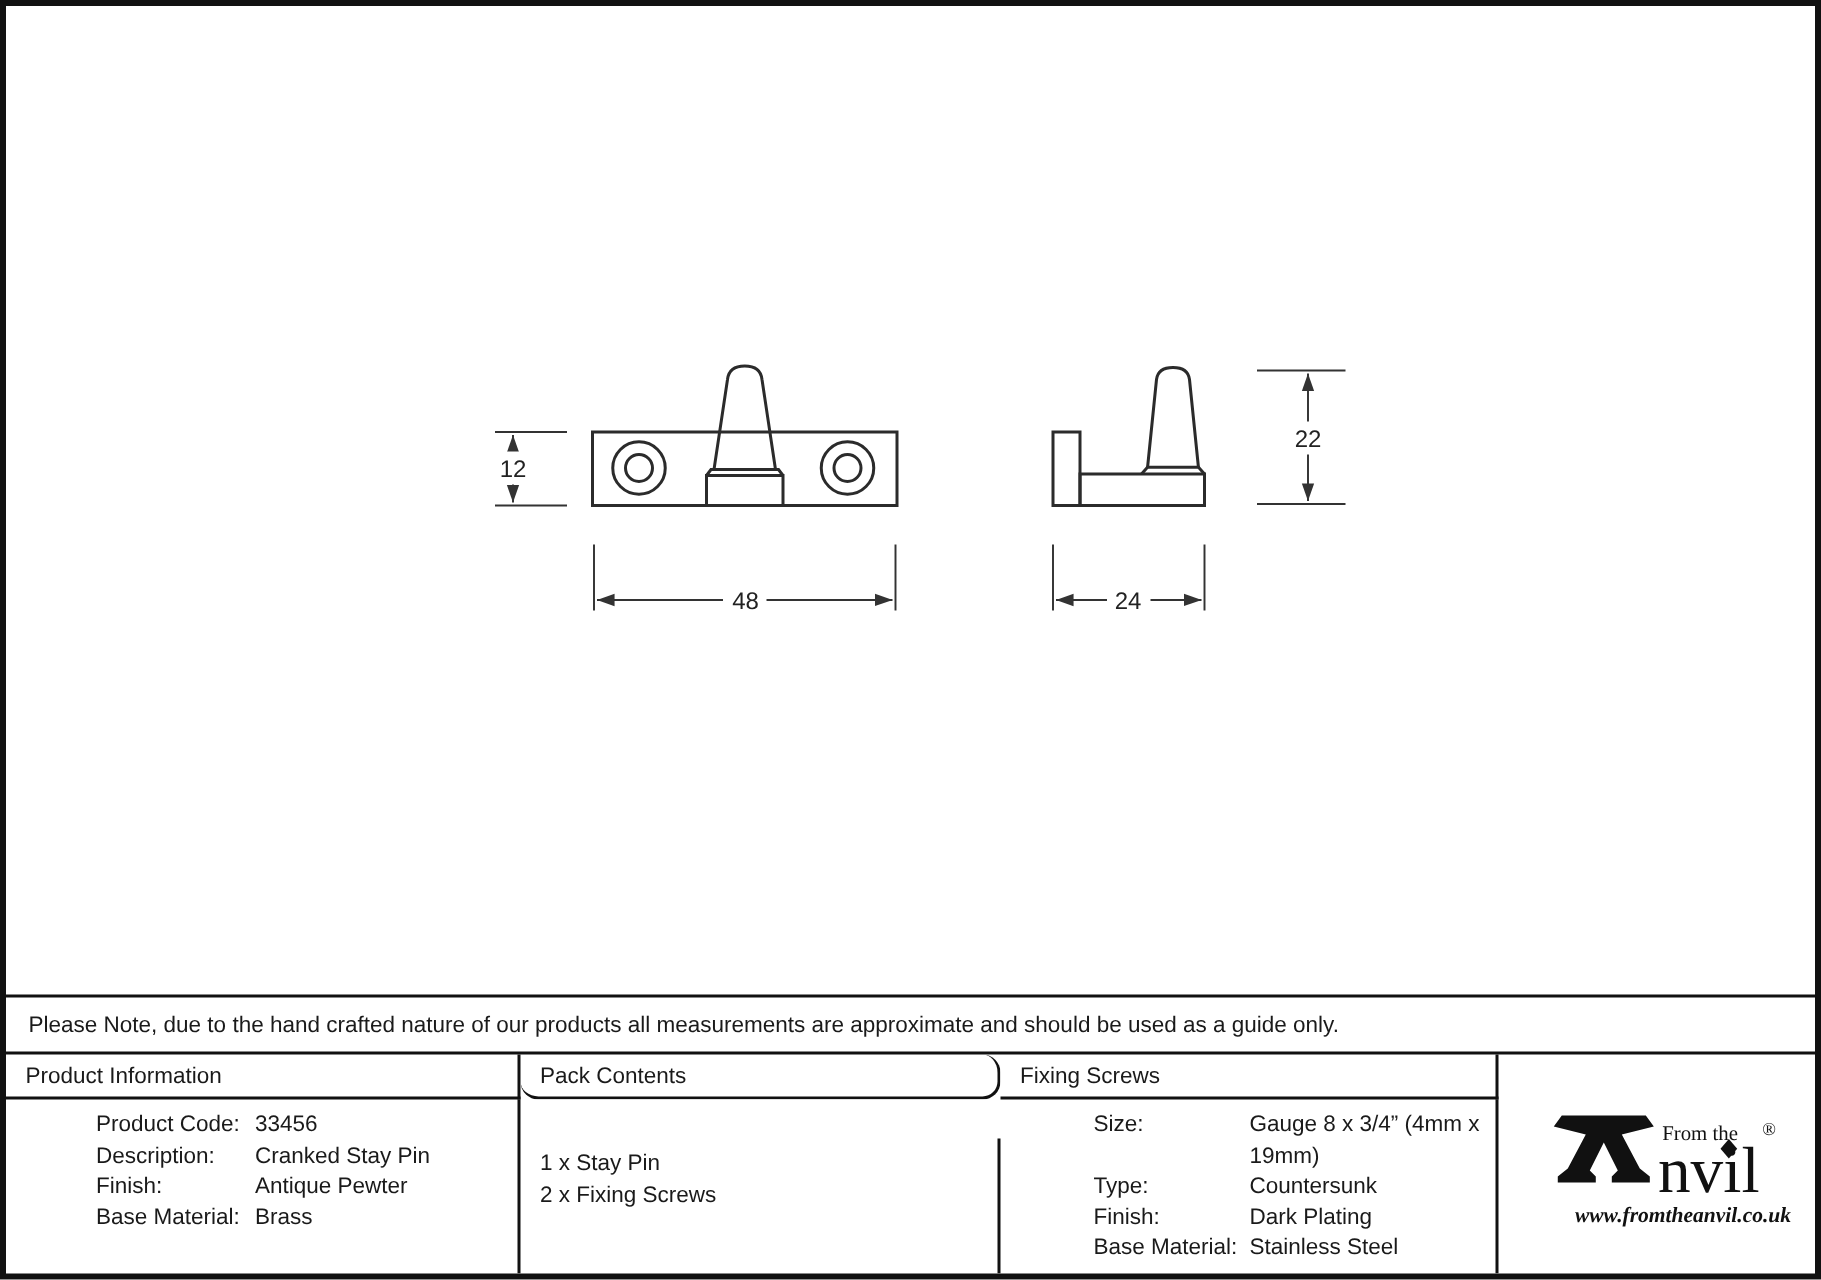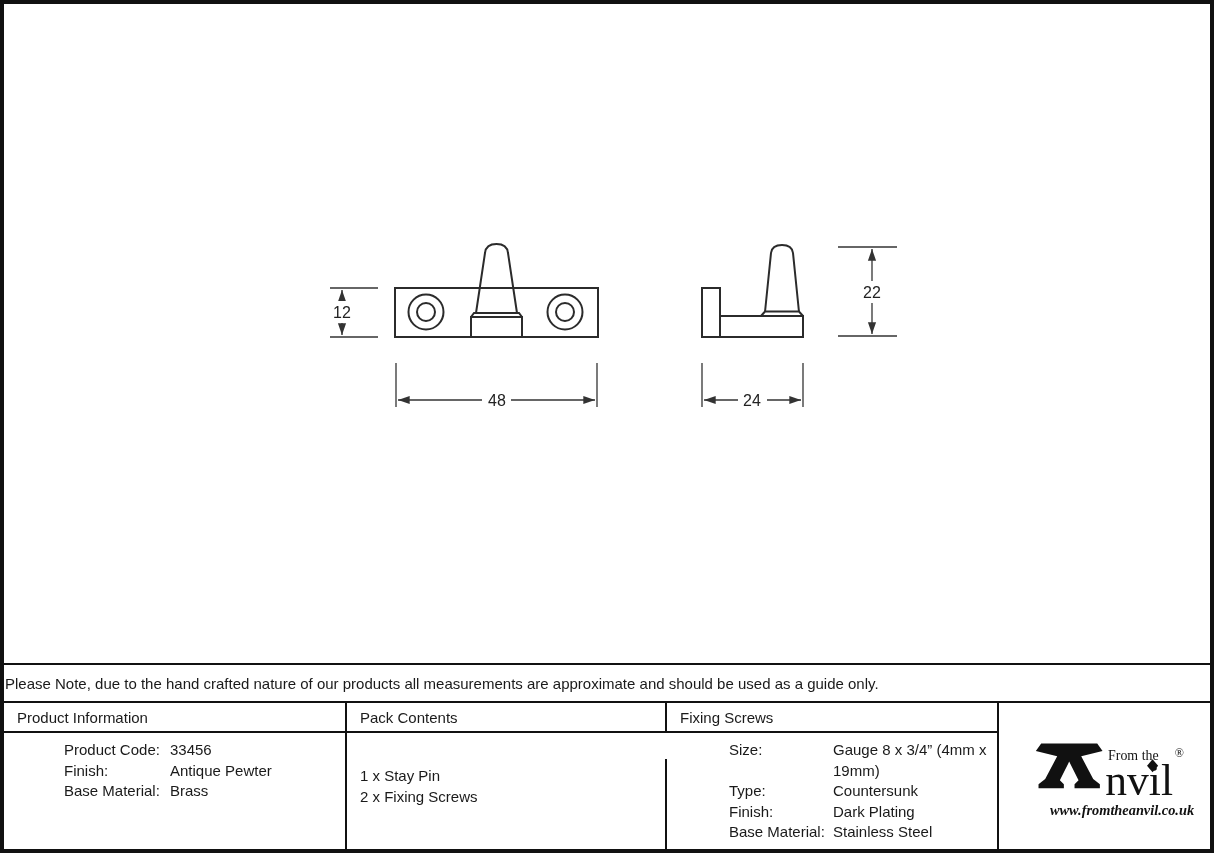--- a/index.html
+++ b/index.html
@@ -16,36 +16,36 @@
   .drawing-area{width:1206px;height:659px;}
   .drawing-area svg{display:block;}
   .part{stroke:#2b2b2b;fill:none;stroke-width:2;}
   .dim{stroke:#333;fill:none;stroke-width:1.3;}
   .dim-text{font-family:"Liberation Sans","DejaVu Sans",sans-serif;font-size:16px;fill:#222;stroke:none;}
   .dim-mask{fill:#ffffff;stroke:none;}
   .note-row{
     box-sizing:border-box;height:40px;
     border-top:2px solid #111;border-bottom:2px solid #111;
     display:flex;align-items:center;
-    padding-left:1px;font-size:15px;
+    padding-left:15px;font-size:15px;
   }
   .spec-table{
     display:grid;height:146px;
     grid-template-columns:343px 320px 332px 1fr;
     grid-template-rows:30px 1fr;
   }
   .cell{box-sizing:border-box;overflow:hidden;}
   .cell.colline{border-right:2px solid #111;}
   .cell.header{
     border-bottom:2px solid #111;
     display:flex;align-items:center;
     font-size:15px;padding-left:13px;
   }
   .h1{grid-column:1;grid-row:1;}
-  .h2{grid-column:2;grid-row:1;}
+  .h2{grid-column:2;grid-row:1;border-radius:12px;}
   .h3{grid-column:3;grid-row:1;}
   .b1{grid-column:1;grid-row:2;}
   .b2{grid-column:2;grid-row:2;}
   .b3{grid-column:3;grid-row:2;}
   .cell-logo{grid-column:4;grid-row:1 / span 2;display:flex;align-items:center;justify-content:center;margin-left:34px;}
   .body-cell{font-size:15px;padding-top:7px;}
   .b1{padding-left:12px;}
   .b2{padding-left:13px;margin-top:26px;}
   .b3{padding-left:14px;}
   .kv{display:flex;line-height:20.5px;margin-left:48px;}
@@ -138,20 +138,24 @@
     <div class="cell header colline h3">
       <span>Fixing Screws</span>
     </div>
 
     <div class="cell colline body-cell b1">
       <div class="kv">
         <span class="k">Product Code:</span>
         <span class="v">33456</span>
       </div>
       <div class="kv">
+        <span class="k">Description:</span>
+        <span class="v">Cranked Stay Pin</span>
+      </div>
+      <div class="kv">
         <span class="k">Finish:</span>
         <span class="v">Antique Pewter</span>
       </div>
       <div class="kv">
         <span class="k">Base Material:</span>
         <span class="v">Brass</span>
       </div>
     </div>
 
     <div class="cell colline body-cell b2">

